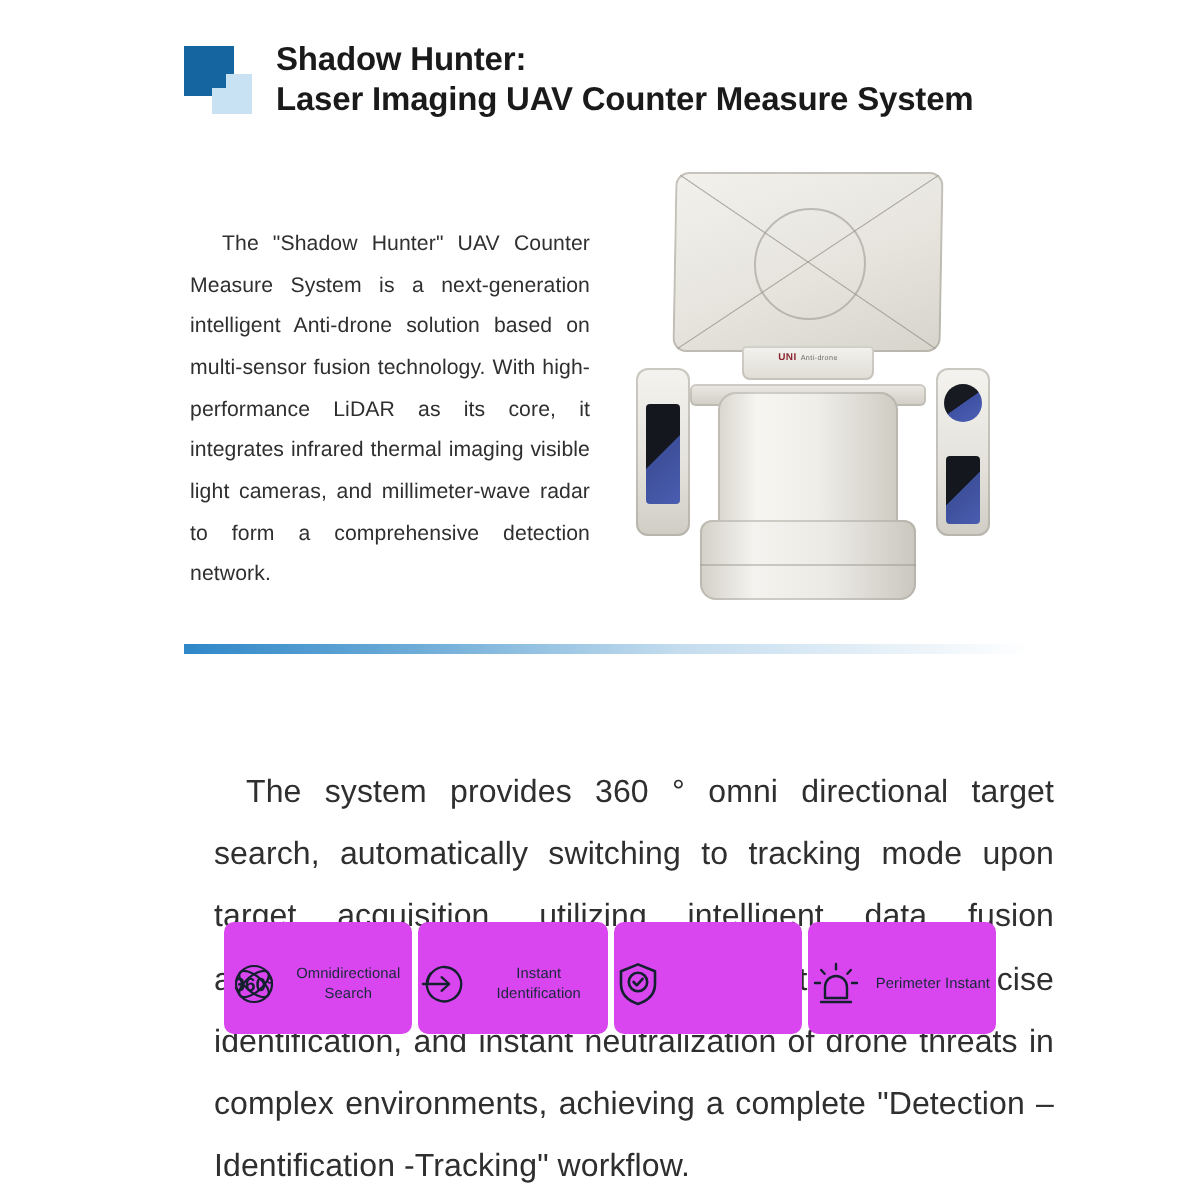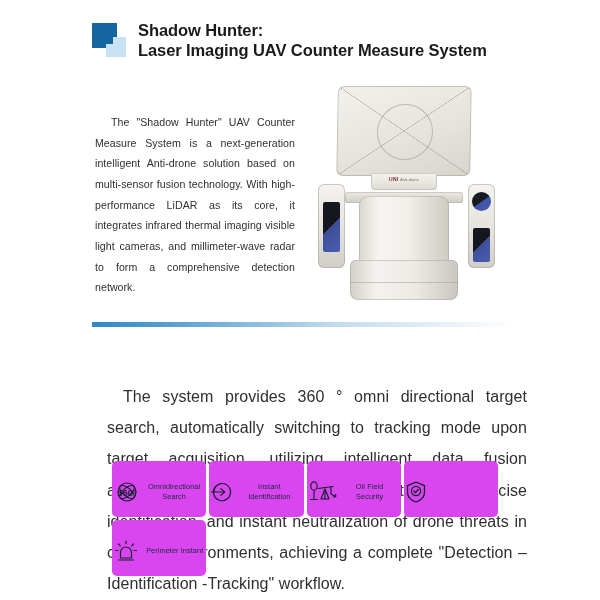--- a/index.html
+++ b/index.html
@@ -362,37 +362,20 @@
             <path d="M13 3.5 a8.6 8.6 0 1 1 -6.6 3.1"></path>
             <path d="M13.2 3.4 a8.6 8.6 0 0 0 -8.4 8.6"></path>
             <line x1="2.5" y1="12" x2="15.5" y2="12"></line>
             <polyline points="11.8,8.6 15.6,12 11.8,15.4"></polyline>
           </g>
         </svg>
       </div>
       <div class="feature-label">Instant Identification</div>
     </div>
 
-    <div class="feature-card">
-      <div class="feature-icon">
-        <svg width="32" height="24" viewBox="0 0 32 24">
-          <g fill="none" stroke="#13202e" stroke-width="1.15" stroke-linecap="round" stroke-linejoin="round">
-            <ellipse cx="7" cy="6" rx="3.2" ry="4.2"></ellipse>
-            <line x1="7" y1="10.2" x2="7" y2="19"></line>
-            <line x1="3.6" y1="19.5" x2="10.4" y2="19.5"></line>
-            <line x1="11" y1="8.5" x2="26" y2="6.5"></line>
-            <path d="M14 19 L18 9 L22 19 Z"></path>
-            <line x1="18" y1="9" x2="18" y2="19"></line>
-            <path d="M24 6.8 L24 14 L28.5 16.5"></path>
-            <polyline points="26.5,16.9 28.8,16.6 28.6,14.3"></polyline>
-          </g>
-        </svg>
-      </div>
-      <div class="feature-label">Oil Field Security</div>
-    </div>
 
     <div class="feature-card">
       <div class="feature-icon">
         <svg width="24" height="24" viewBox="0 0 24 24">
           <g fill="none" stroke="#13202e" stroke-width="1.3" stroke-linecap="round" stroke-linejoin="round">
             <path d="M12 2.2 L20.5 5.6 V12 c0 5.2 -3.7 8.4 -8.5 10 C7.2 20.4 3.5 17.2 3.5 12 V5.6 Z"></path>
             <circle cx="12" cy="11" r="4.6"></circle>
             <polyline points="9.8,11 11.4,12.7 14.3,9.4"></polyline>
           </g>
         </svg>

